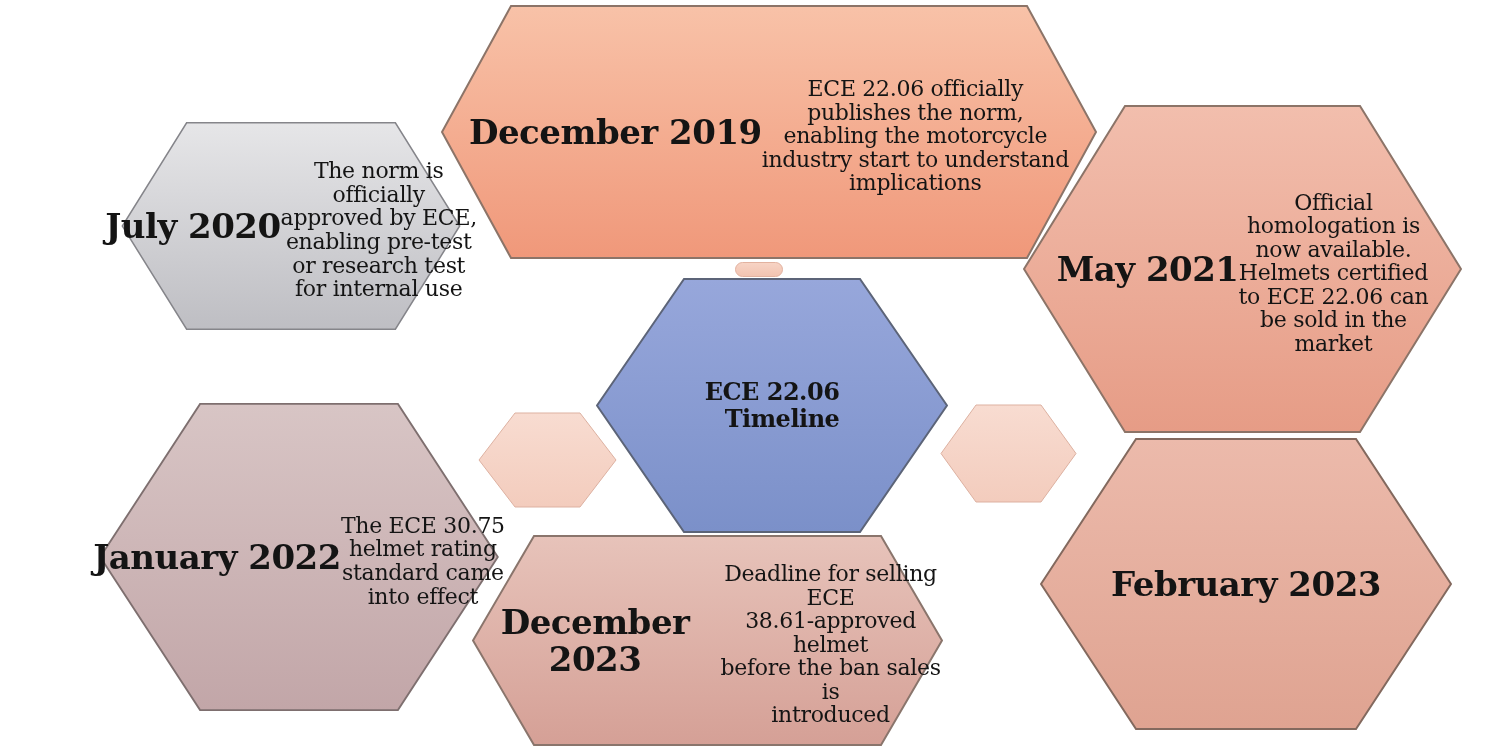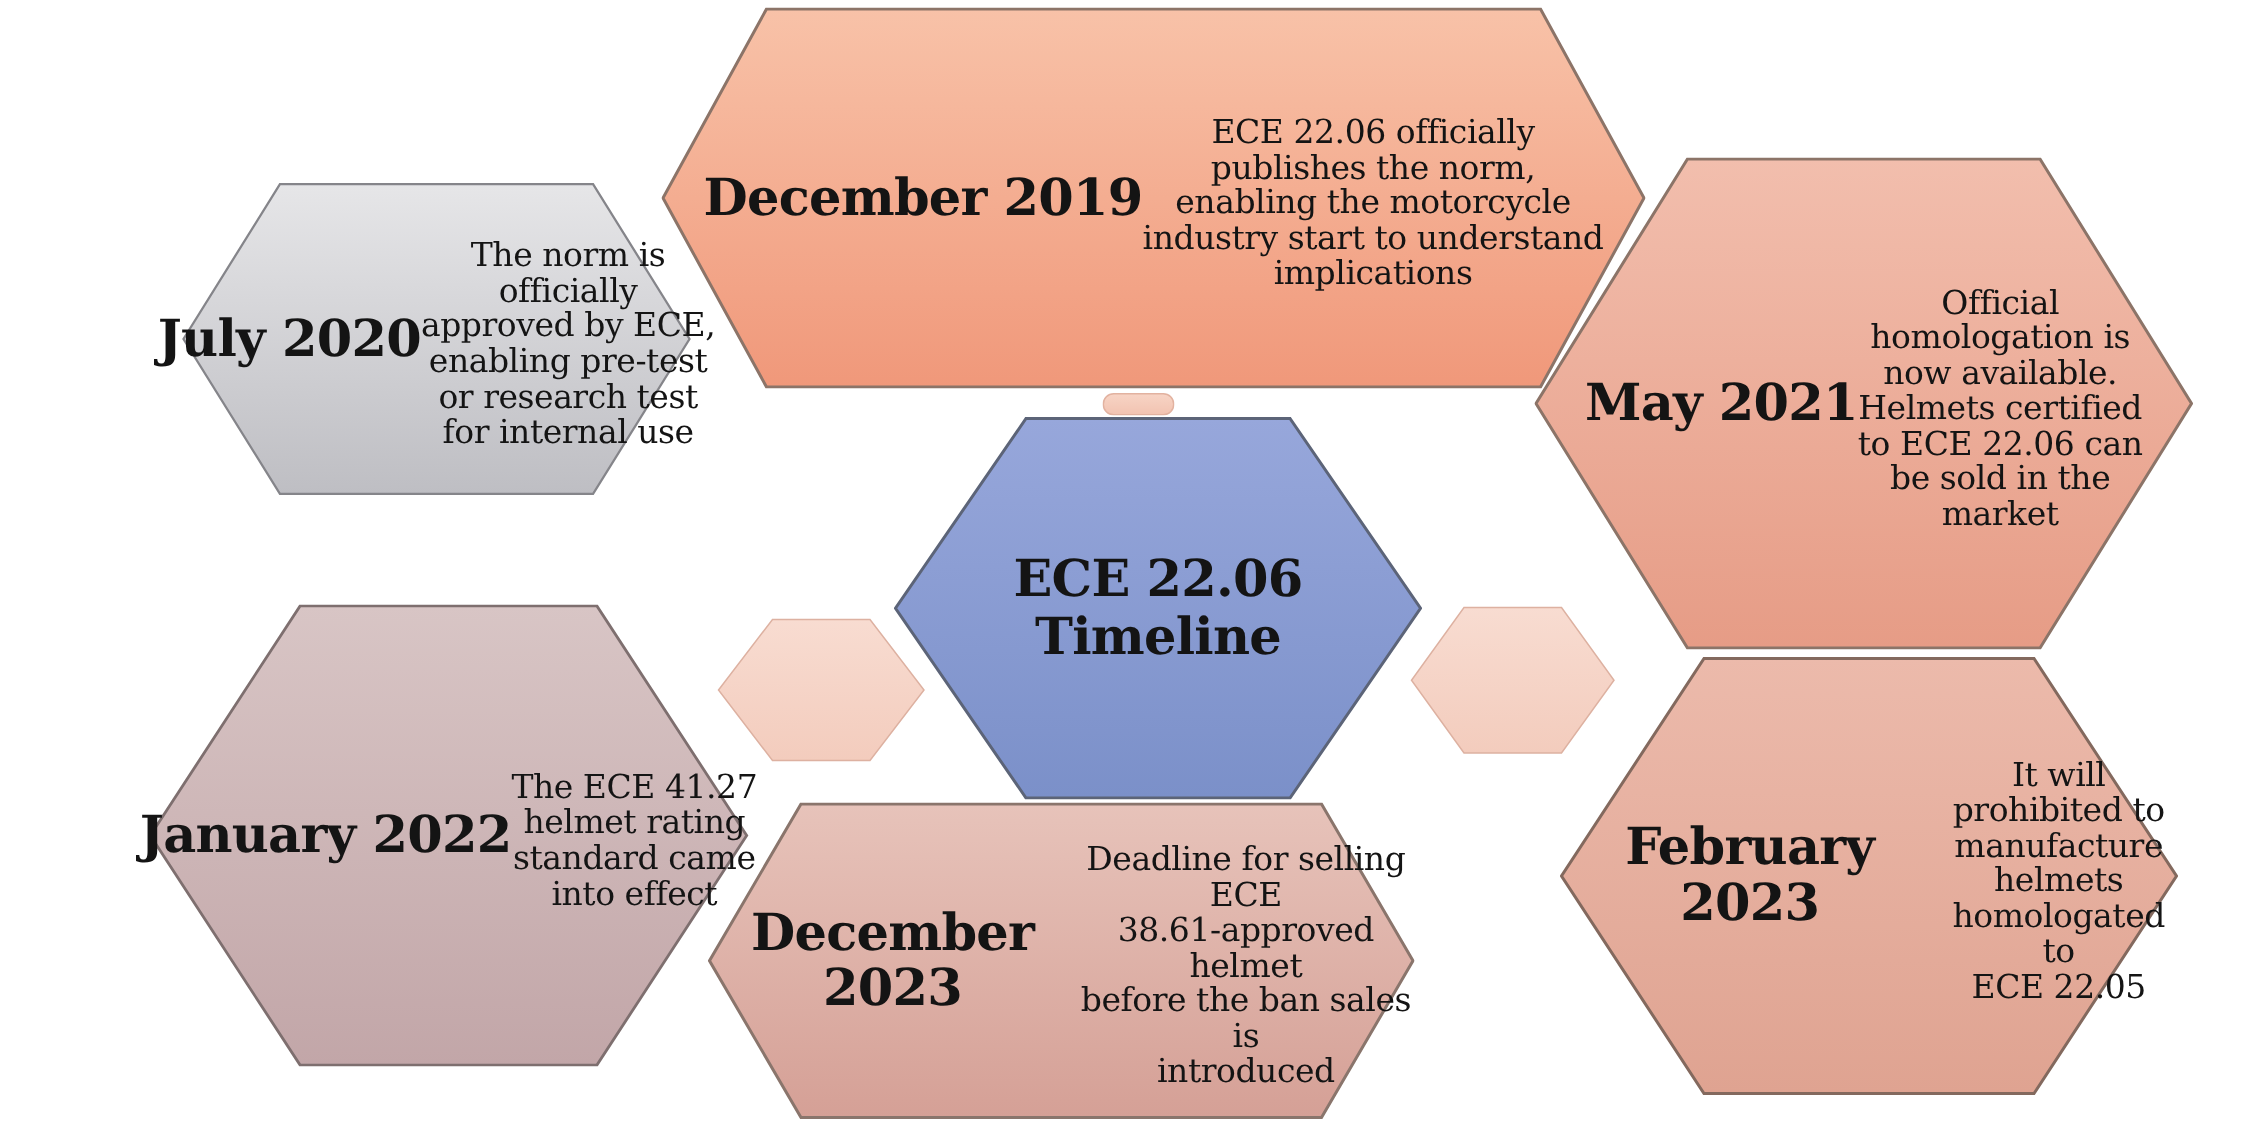--- a/index.html
+++ b/index.html
@@ -16,21 +16,21 @@
   }
   .title{
     font-weight:bold;font-size:34px;line-height:1.08;white-space:pre-line;
     letter-spacing:-0.5px;
   }
   .bodytext{
     font-size:22px;line-height:1.07;white-space:pre-line;margin-top:8px;
     letter-spacing:-0.3px;
   }
   .center-title{
-    font-weight:bold;font-size:34px;line-height:1.12;white-space:pre-line;letter-spacing:-0.5px;
+    font-weight:bold;font-size:24px;line-height:1.12;white-space:pre-line;letter-spacing:-0.5px;text-align:right;
   }
   .connector{position:absolute;z-index:0;}
   .connector svg{position:absolute;left:0;top:0;width:100%;height:100%;display:block;}
   
   #hx-dec2019{left:441px;top:5px;width:656px;height:254px;z-index:1;}
   #hx-jul2020{left:67px;top:122px;width:448px;height:208px;z-index:1;}
   #hx-jan2021{left:1023px;top:105px;width:439px;height:328px;z-index:1;}
   #hx-jan2022{left:85px;top:403px;width:428px;height:308px;z-index:1;}
   #hx-dec2023{left:472px;top:535px;width:471px;height:211px;z-index:1;}
   #hx-jul2023{left:1040px;top:438px;width:412px;height:292px;z-index:1;}
@@ -148,21 +148,21 @@
       <defs>
           <linearGradient id="g3" x1="0" y1="0" x2="0" y2="1">
         <stop offset="0" stop-color="#D8C5C5"></stop>
             <stop offset="1" stop-color="#C2A6A8"></stop>
       </linearGradient>
         </defs>
       <polygon points="108,1 320,1 427,165 320,329 108,329 1,165" fill="url(#g3)" stroke-width="2" stroke="#7E6F6F"></polygon>
     </svg>
     <div class="content">
       <div class="title">January 2022</div>
-      <div class="bodytext">The ECE 41.27
+      <div class="bodytext">The ECE 30.75
 helmet rating
 standard came
 into effect</div>
     </div>
   </div>
 
   <div class="hex" id="hx-dec2023">
     <svg viewBox="0 0 471 211">
       <defs>
           <linearGradient id="g4" x1="0" y1="0" x2="0" y2="1">
@@ -186,26 +186,20 @@
       <defs>
           <linearGradient id="g5" x1="0" y1="0" x2="0" y2="1">
         <stop offset="0" stop-color="#ECBAAB"></stop>
             <stop offset="1" stop-color="#DFA391"></stop>
       </linearGradient>
         </defs>
       <polygon points="96,1 316,1 411,146 316,291 96,291 1,146" fill="url(#g5)" stroke-width="2" stroke="#83695E"></polygon>
     </svg>
     <div class="content">
       <div class="title">February 2023</div>
-      <div class="bodytext">It will
-prohibited to
-manufacture
-helmets
-homologated to
-ECE 22.05</div>
     </div>
   </div>
 
   <div class="hex" id="hx-center">
     <svg viewBox="0 0 352 255">
       <defs>
           <linearGradient id="gc" x1="0" y1="0" x2="0" y2="1">
         <stop offset="0" stop-color="#97A7DB"></stop>
             <stop offset="1" stop-color="#7B90C9"></stop>
       </linearGradient>

